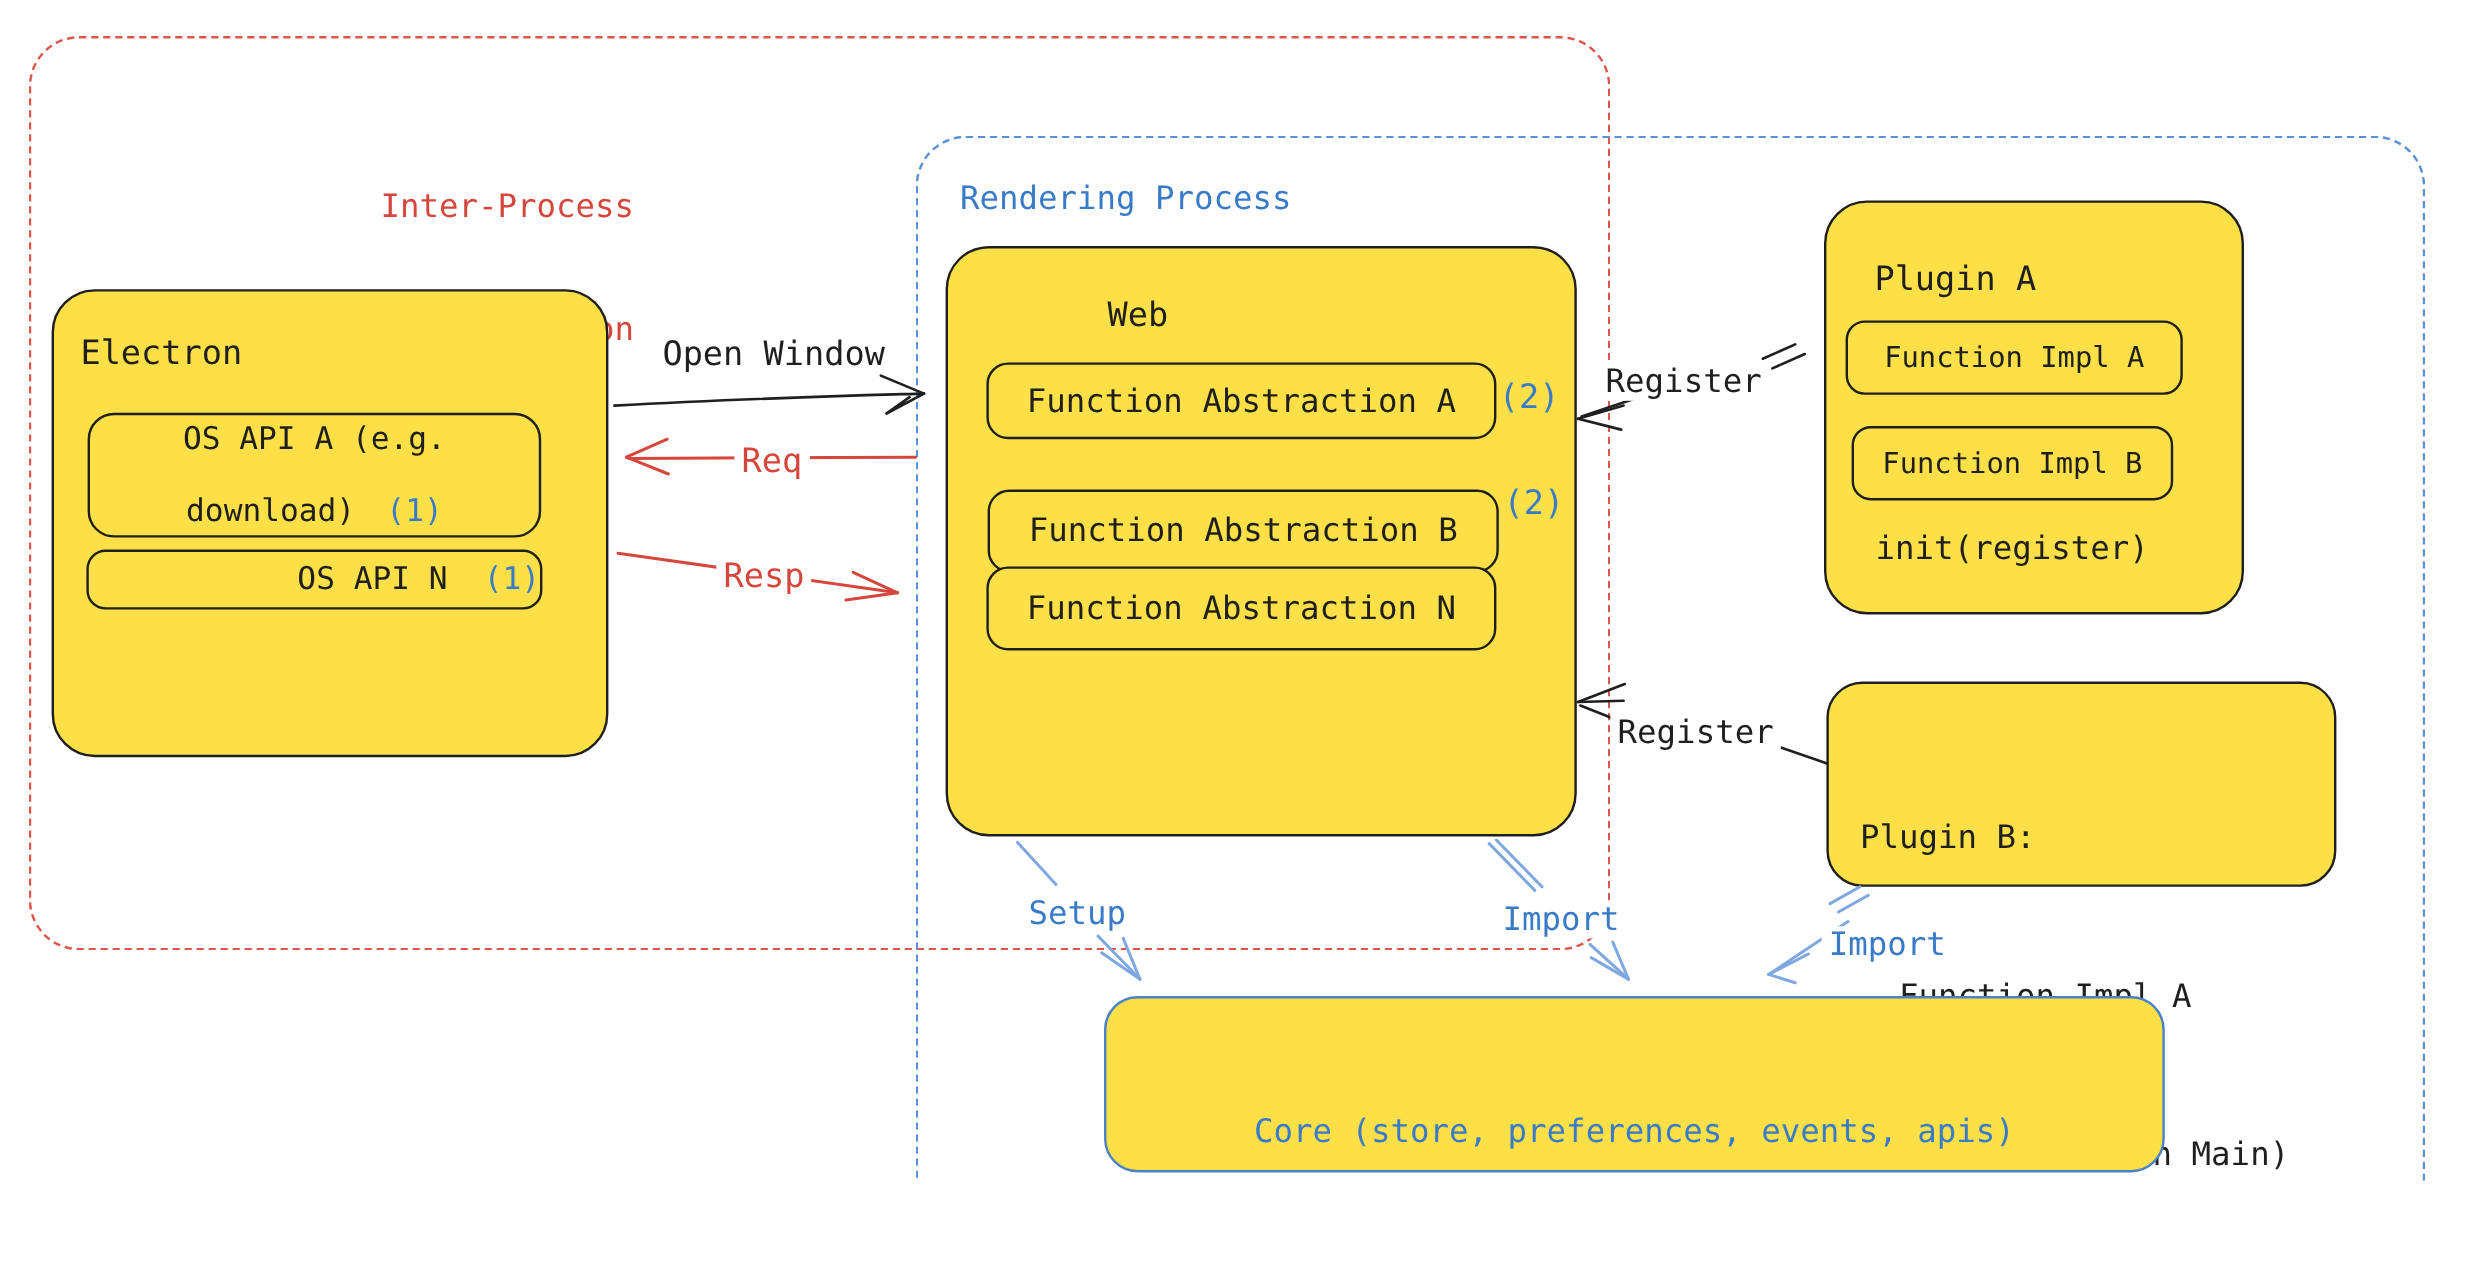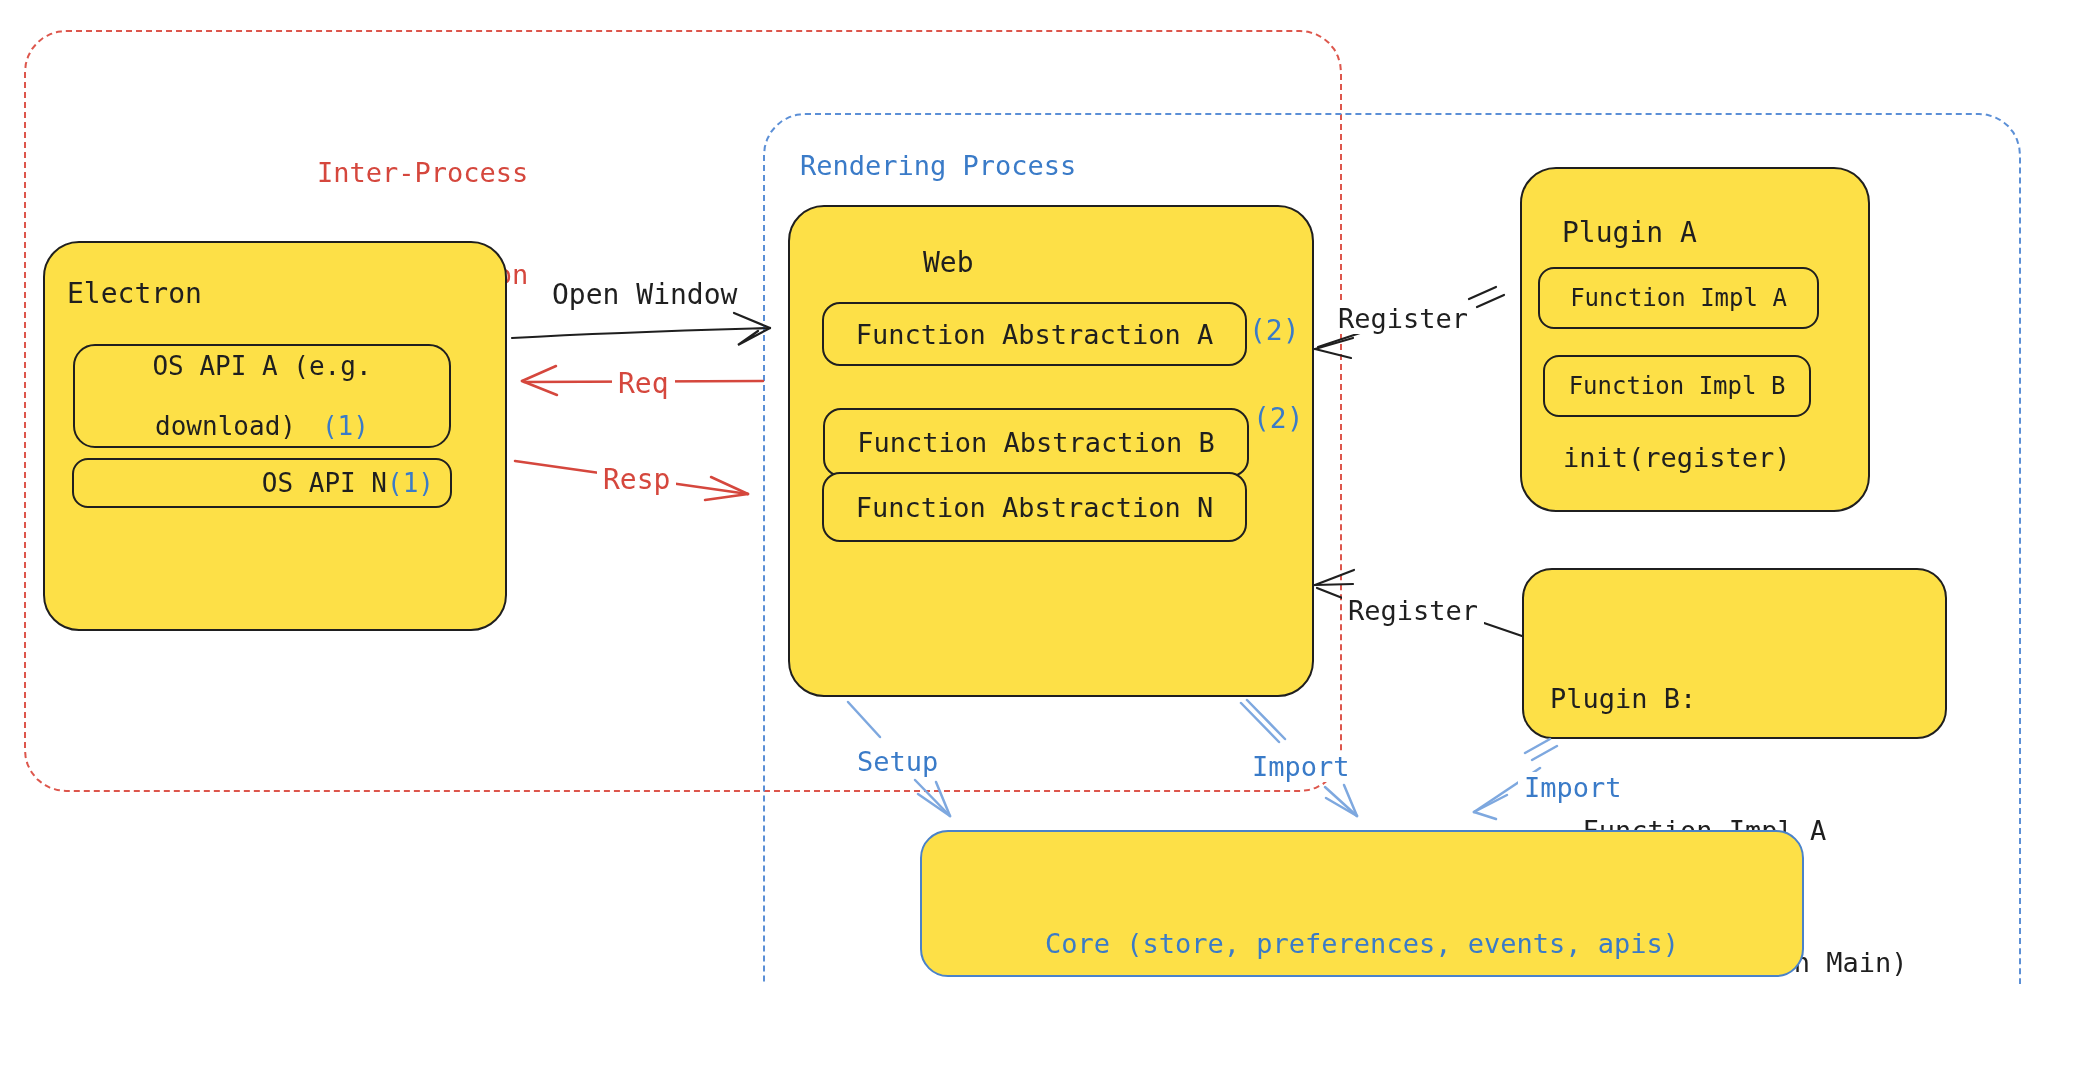--- a/index.html
+++ b/index.html
@@ -20,21 +20,21 @@
   .t27{font-size:27px;}
   .t24{font-size:24px;}
   .red-t{color:#d5473d;}
   .blue-t{color:#3a7bc8;}
   .onwhite{background:#ffffff;padding:0 6px;}
 
   .centerbox{display:flex;align-items:center;justify-content:center;text-align:center;}
 
   .apia-lines{display:flex;flex-direction:column;justify-content:center;align-items:center;gap:30px;height:100%;font-size:26px;}
   .apia-row{display:flex;gap:26px;align-items:center;}
-  .apin-row{display:flex;justify-content:flex-end;align-items:center;height:100%;padding-right:16px;font-size:26px;}
+  .apin-row{display:flex;justify-content:flex-end;align-items:center;gap:30px;height:100%;font-size:26px;}
 
   .pluginb-lines{position:absolute;font-size:27px;line-height:44px;white-space:pre;}
   .core-lines{position:absolute;text-align:center;font-size:27px;line-height:36px;color:#3a7bc8;width:100%;top:22px;white-space:pre;}
 
   svg.overlay{position:absolute;left:0;top:0;pointer-events:none;}
   .stroke-black{stroke:#1f1f1f;stroke-width:2.2;fill:none;stroke-linecap:round;}
   .stroke-red{stroke:#d5473d;stroke-width:2.5;fill:none;stroke-linecap:round;}
   .stroke-blue{stroke:#7ea8df;stroke-width:2.5;fill:none;stroke-linecap:round;}
 </style>
 </head>

